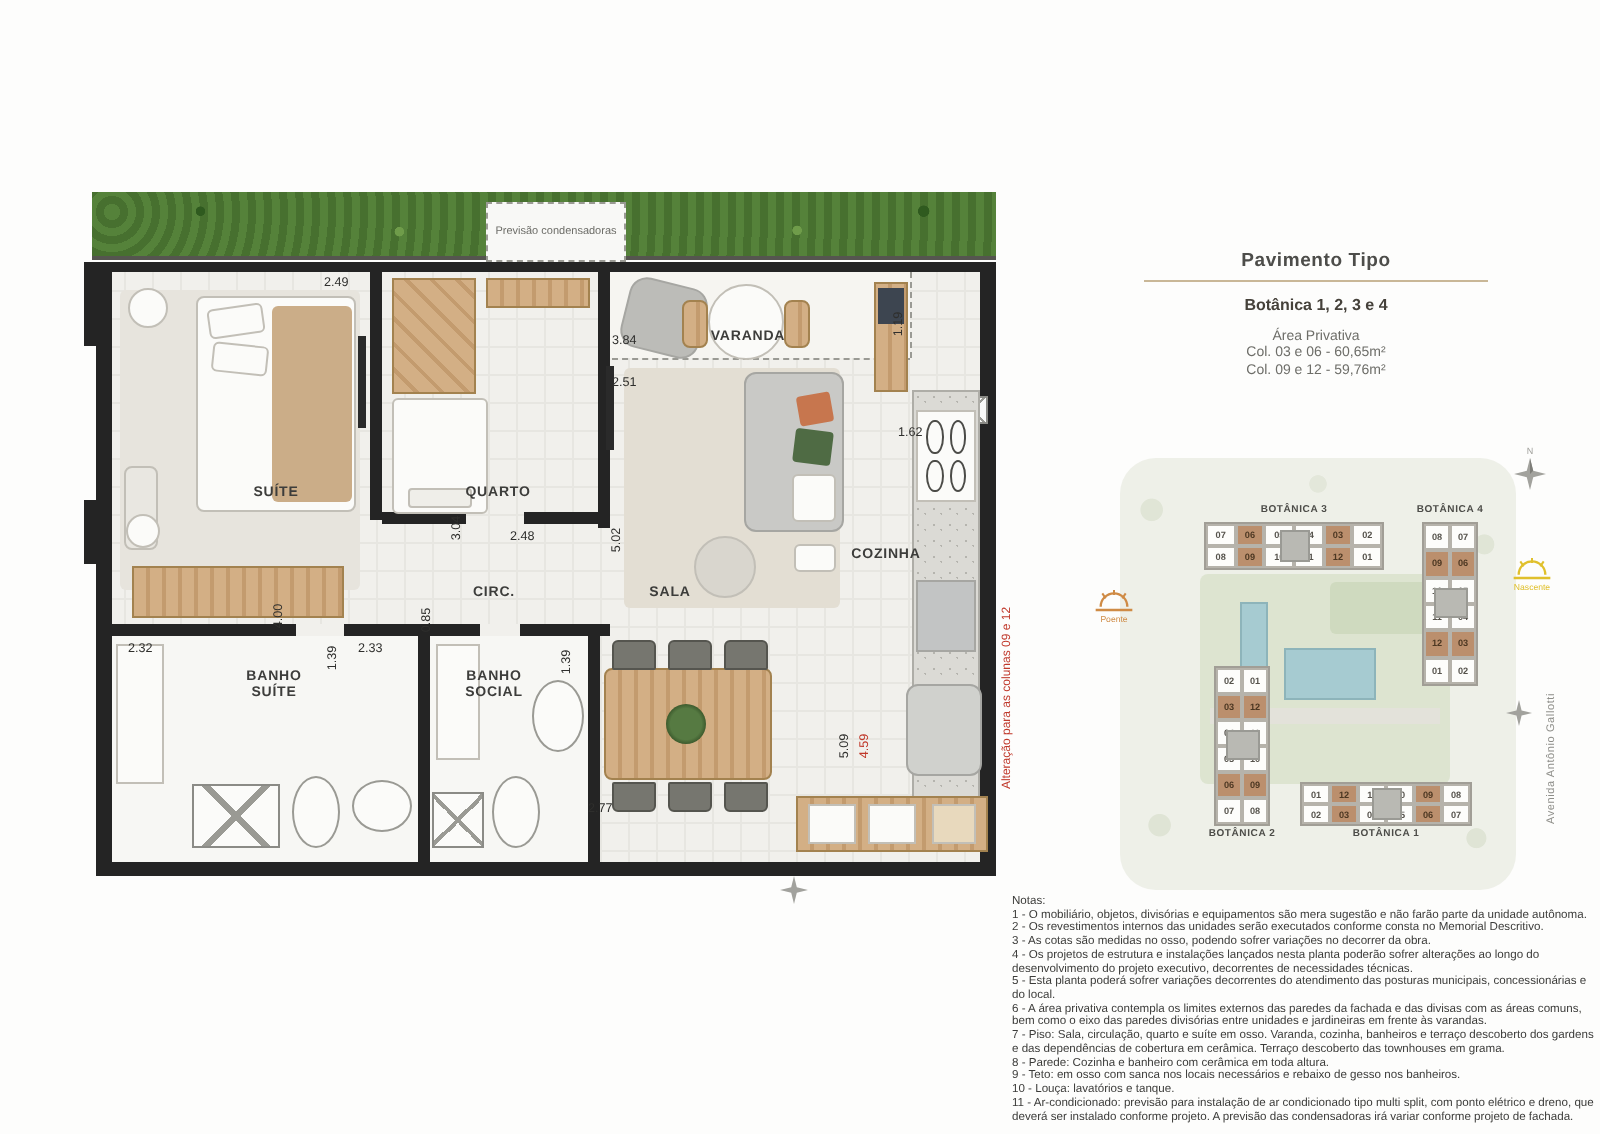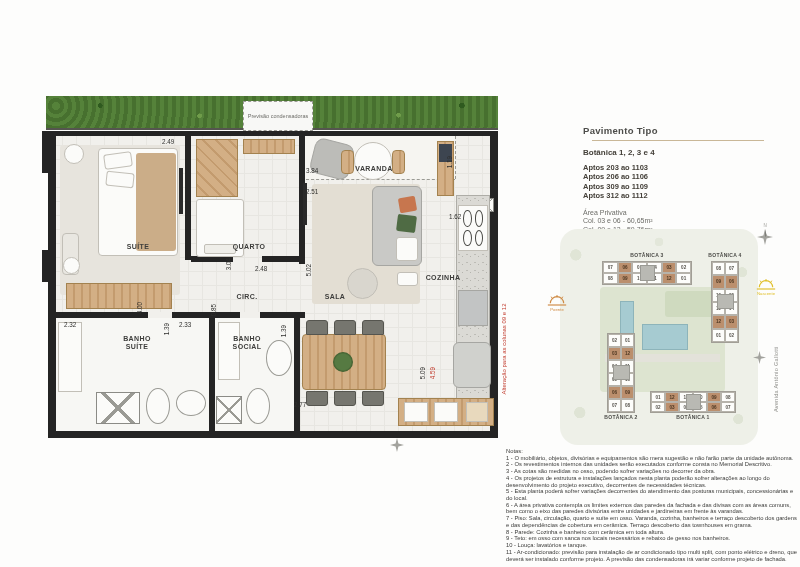--- a/index.html
+++ b/index.html
@@ -53,21 +53,21 @@
   .scalebar{left:58px;top:398px;width:142px;height:30px;}
   .tick-label{position:absolute;top:0;width:16px;text-align:center;font-size:6px;color:#2f2f2d;}
   .tick-mark{position:absolute;top:7px;width:1px;height:4px;background:#2f2f2d;}
   .scalebar-bar{position:absolute;top:11px;left:0;width:142px;height:5px;border:1px solid #6b6b66;display:flex;box-sizing:content-box;}
   .scalebar-bar span{height:100%;}
   .seg-a{background:#cfc6a0;}
   .seg-b{background:#f6f3e9;}
   .scale-caption{position:absolute;top:19px;left:0;width:142px;text-align:center;font-size:7.5px;color:#3c3c3a;}
 
   
-  .panel-head{left:583px;top:125px;width:190px;text-align:left;}
+  .panel-head{left:563px;top:125px;width:190px;text-align:center;}
   .panel-title{font-size:9.5px;font-weight:bold;color:#4d4d4a;letter-spacing:.3px;}
   .panel-rule{width:172px;height:1px;background:#c9b797;margin:4px auto 0;}
   .panel-sub{font-size:8px;font-weight:bold;color:#45413a;margin-top:7px;}
   .aptos{margin-top:6px;}
   .apt-line{font-size:7.5px;font-weight:bold;color:#45413a;line-height:1.25;}
   .area-title{font-size:7px;color:#6d6d68;margin-top:8px;}
   .area-line{font-size:7px;color:#6d6d68;line-height:1.3;}
 
   
   .map{left:560px;top:229px;width:198px;height:216px;background:#eef0e8;border-radius:18px;
@@ -239,26 +239,20 @@
     <svg viewBox="0 0 20 20" width="14" height="14">
         <path d="M10 0 L12 8 L20 10 L12 12 L10 20 L8 12 L0 10 L8 8 Z" fill="currentColor"></path>
       </svg>
   </div>
 
 
   <div class="abs panel-head">
     <div class="panel-title">Pavimento Tipo</div>
     <div class="panel-rule"></div>
     <div class="panel-sub">Botânica 1, 2, 3 e 4</div>
-    <div class="aptos">
-        <div class="apt-line">Aptos 203 ao 1103</div>
-        <div class="apt-line">Aptos 206 ao 1106</div>
-        <div class="apt-line">Aptos 309 ao 1109</div>
-        <div class="apt-line">Aptos 312 ao 1112</div>
-      </div>
     <div class="area-title">Área Privativa</div>
     <div>
         <div class="area-line">Col. 03 e 06 - 60,65m²</div>
         <div class="area-line">Col. 09 e 12 - 59,76m²</div>
       </div>
   </div>
 
   <div class="abs map">
     <div class="abs amenity" style="left:40px;top:58px;width:125px;height:105px;background:#dde4d0;border-radius:4px;"></div>
     <div class="abs pool" style="left:60px;top:72px;width:14px;height:42px;"></div>

